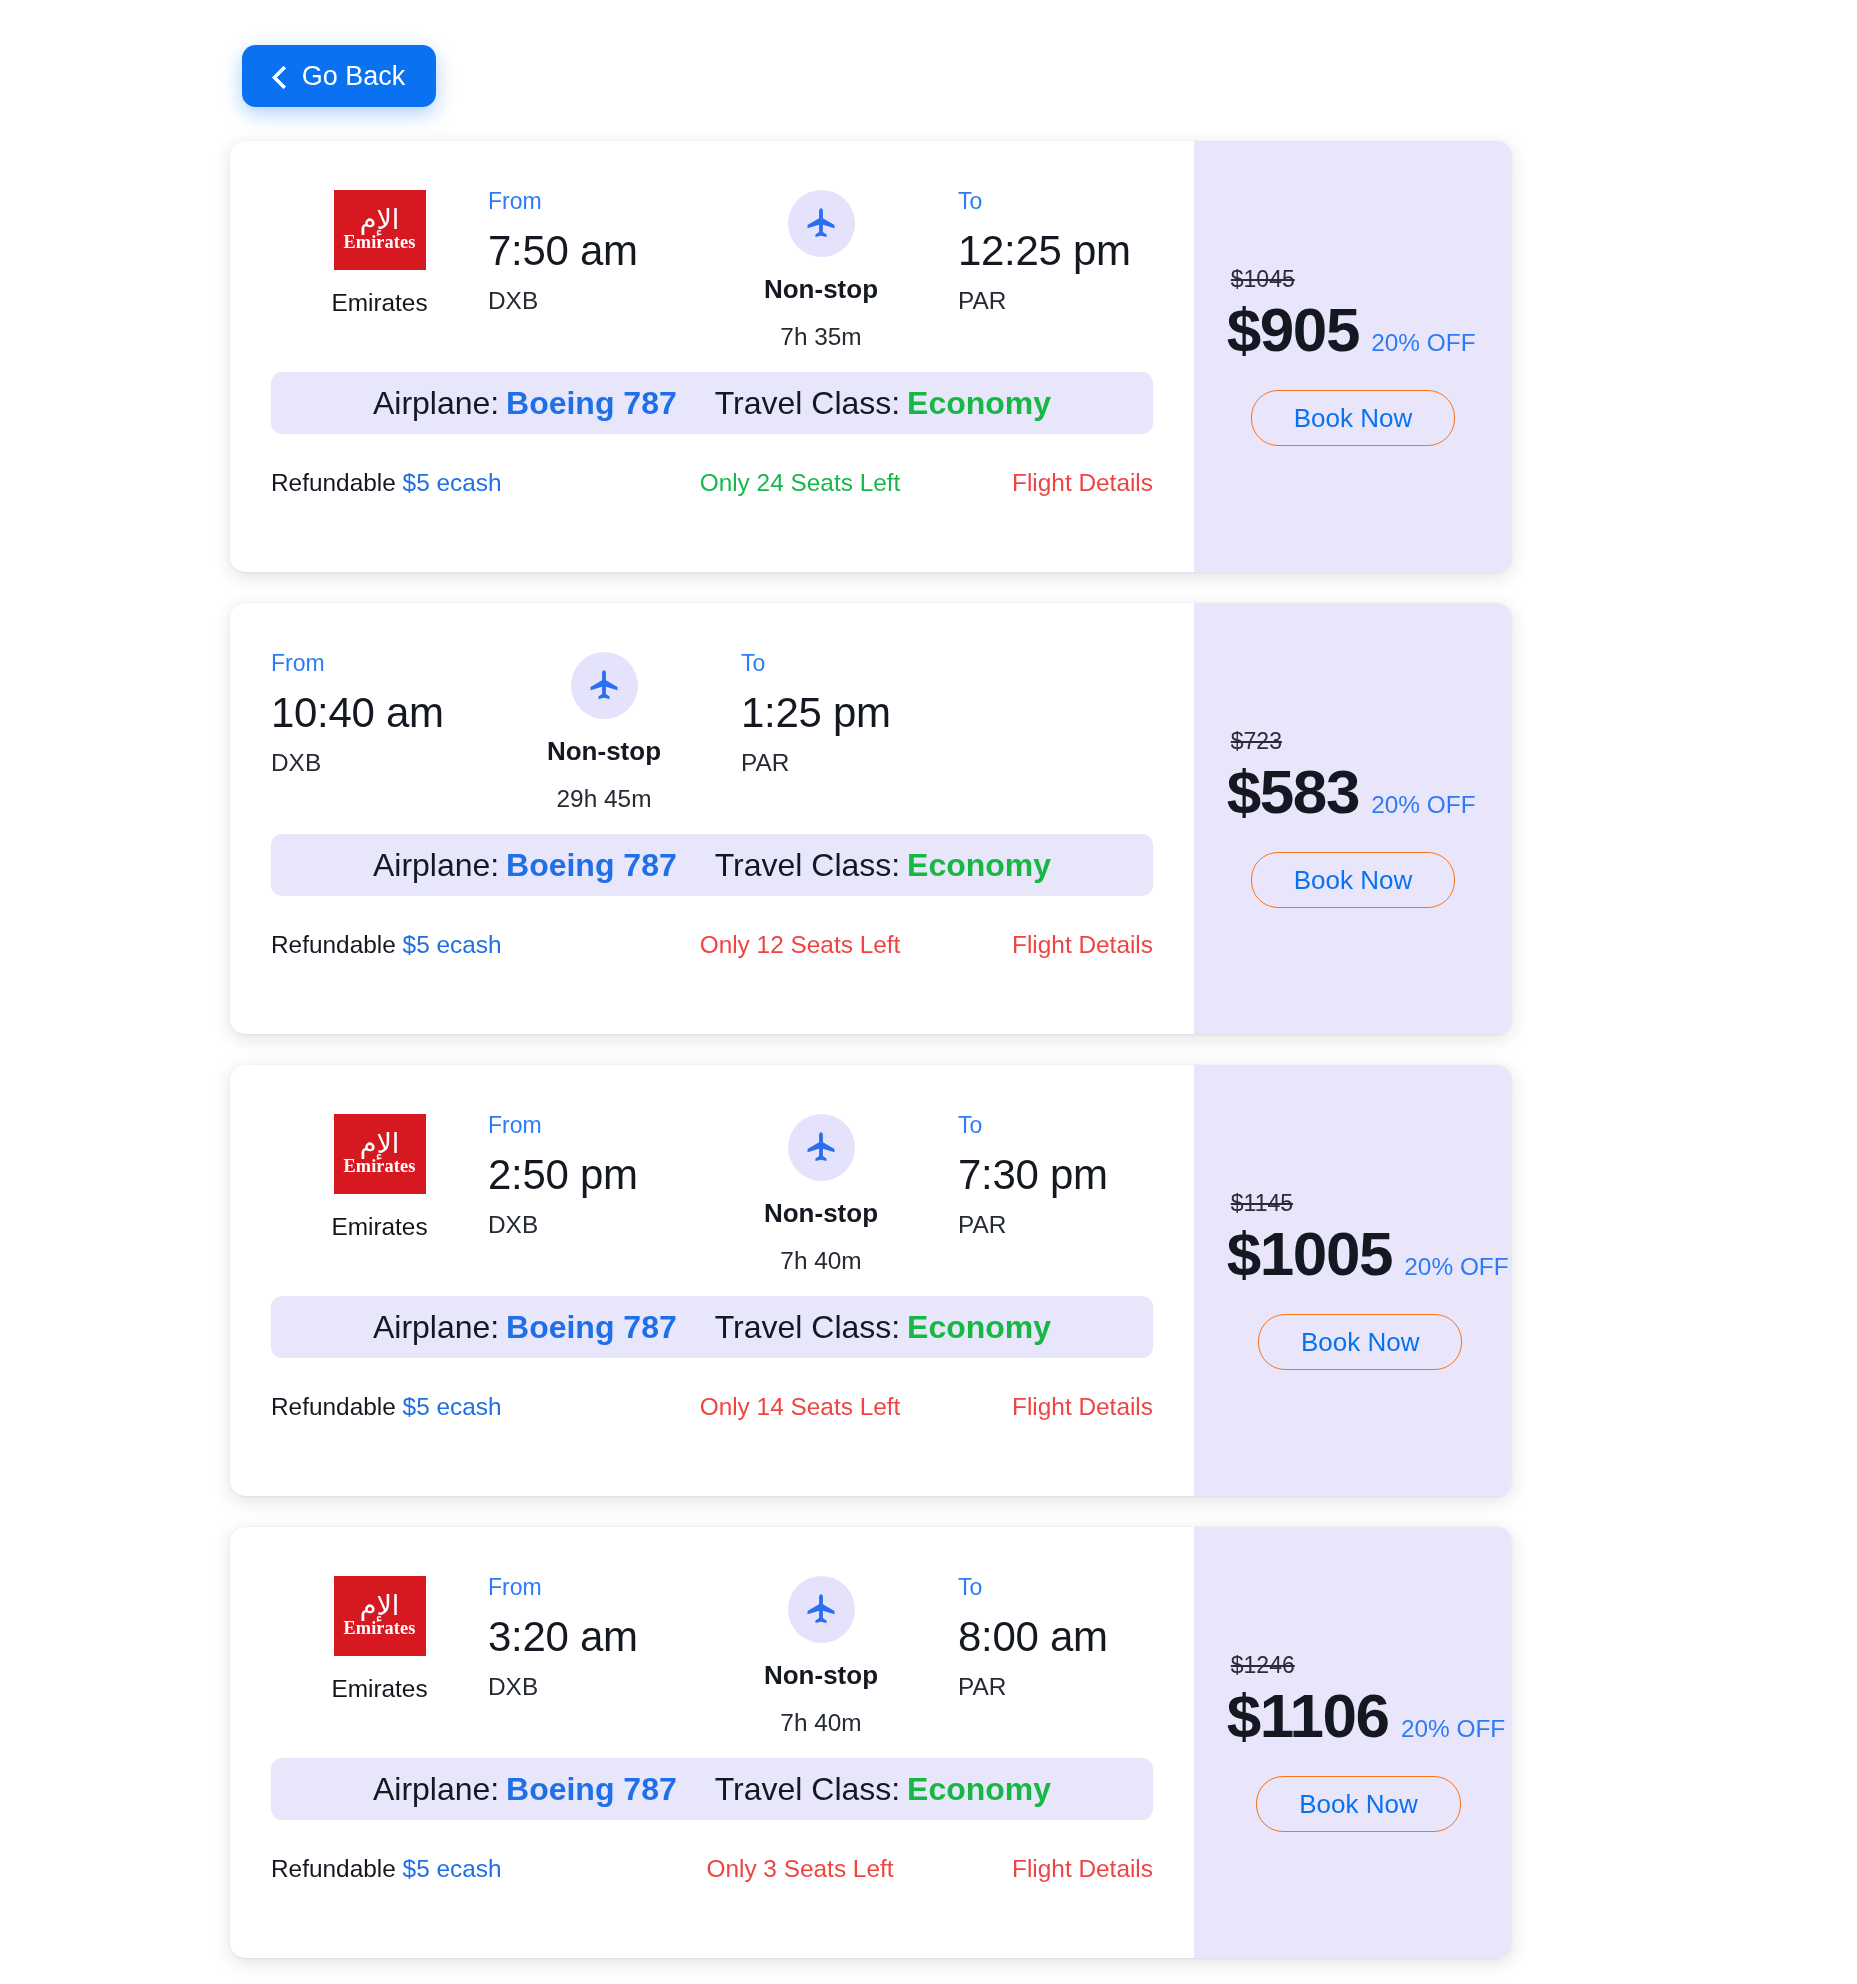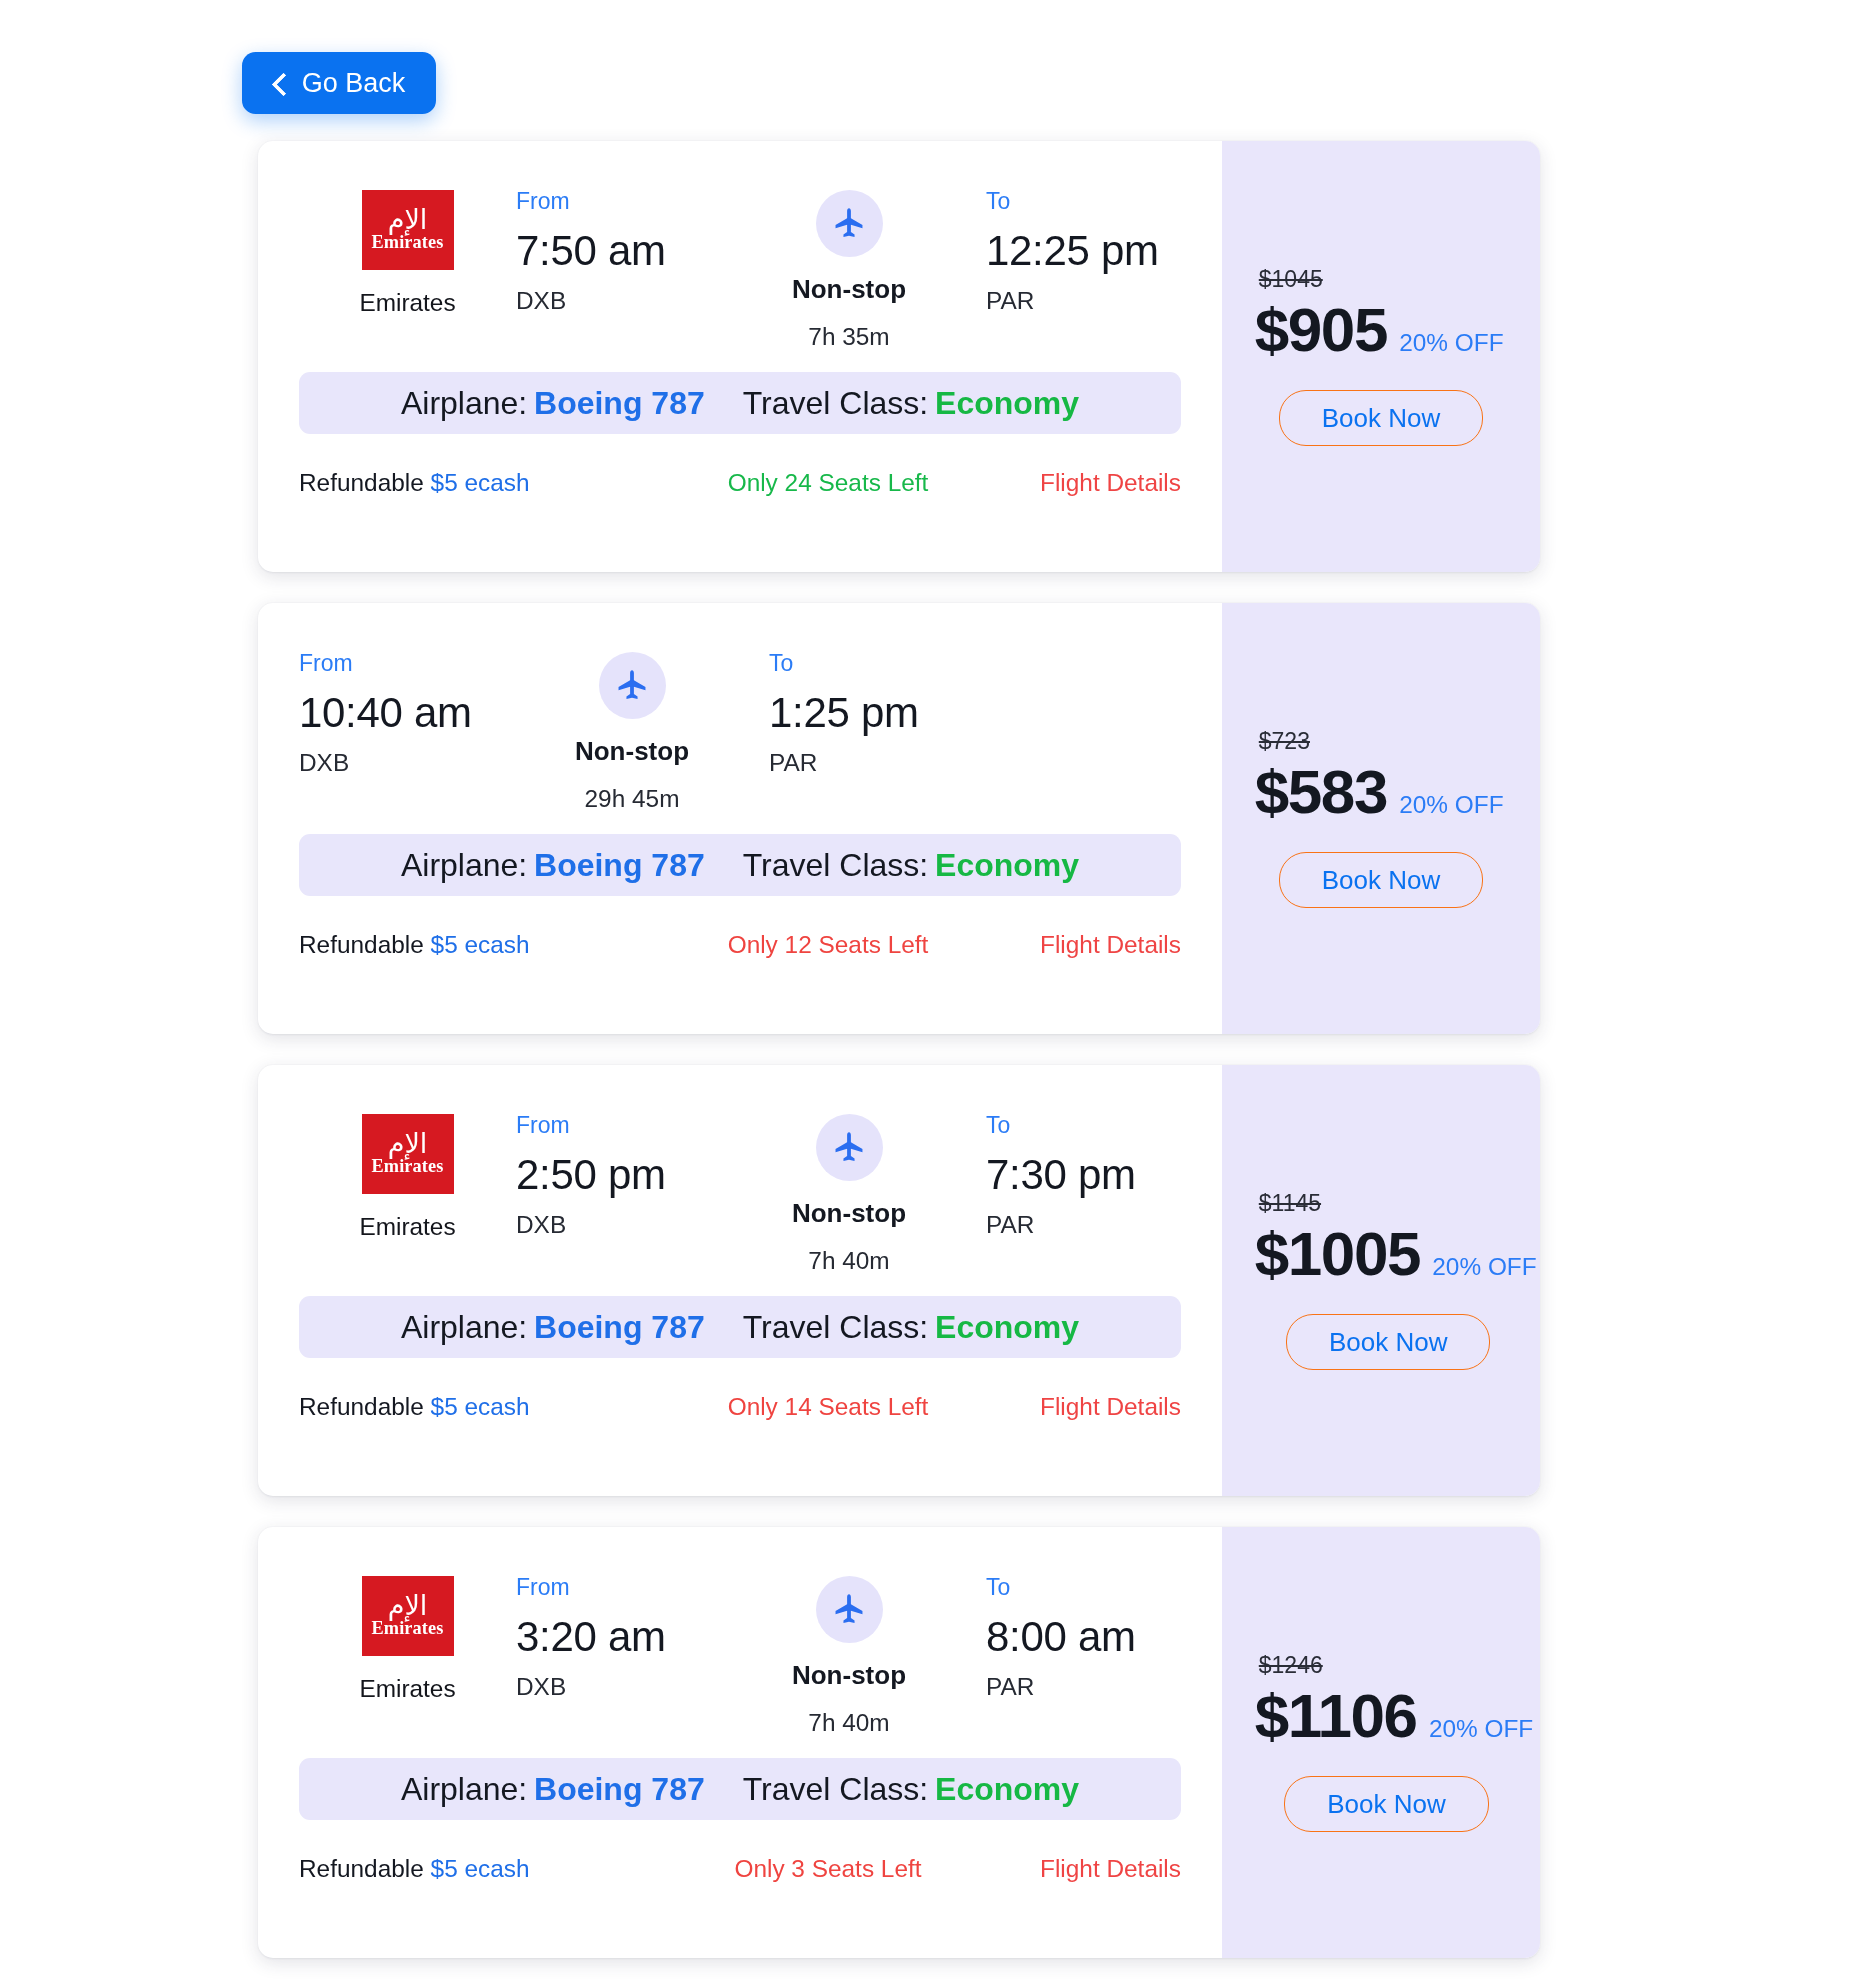--- a/index.html
+++ b/index.html
@@ -16,21 +16,21 @@
     position: relative;
     width: 1858px;
     height: 1985px;
     padding: 0;
   }
 
   
   .goback-wrap {
     position: absolute;
     left: 242px;
-    top: 52px;
+    top: 45px;
   }
   .goback-btn {
     display: inline-flex;
     align-items: center;
     gap: 15px;
     background: #0a72f0;
     color: #ffffff;
     border: none;
     border-radius: 13.6px;
     padding: 17.7px 31px 17.7px 27px;
@@ -56,21 +56,21 @@
     height: 13px;
     border-left: 4.1px solid #ffffff;
     border-bottom: 4.1px solid #ffffff;
     transform: rotate(45deg);
     border-radius: 1.4px;
   }
 
   
   .cards {
     position: absolute;
-    left: 258px;
+    left: 230px;
     top: 141px;
     width: 1282px;
     display: flex;
     flex-direction: column;
     gap: 31px;
   }
 
   .card {
     position: relative;
     display: flex;

